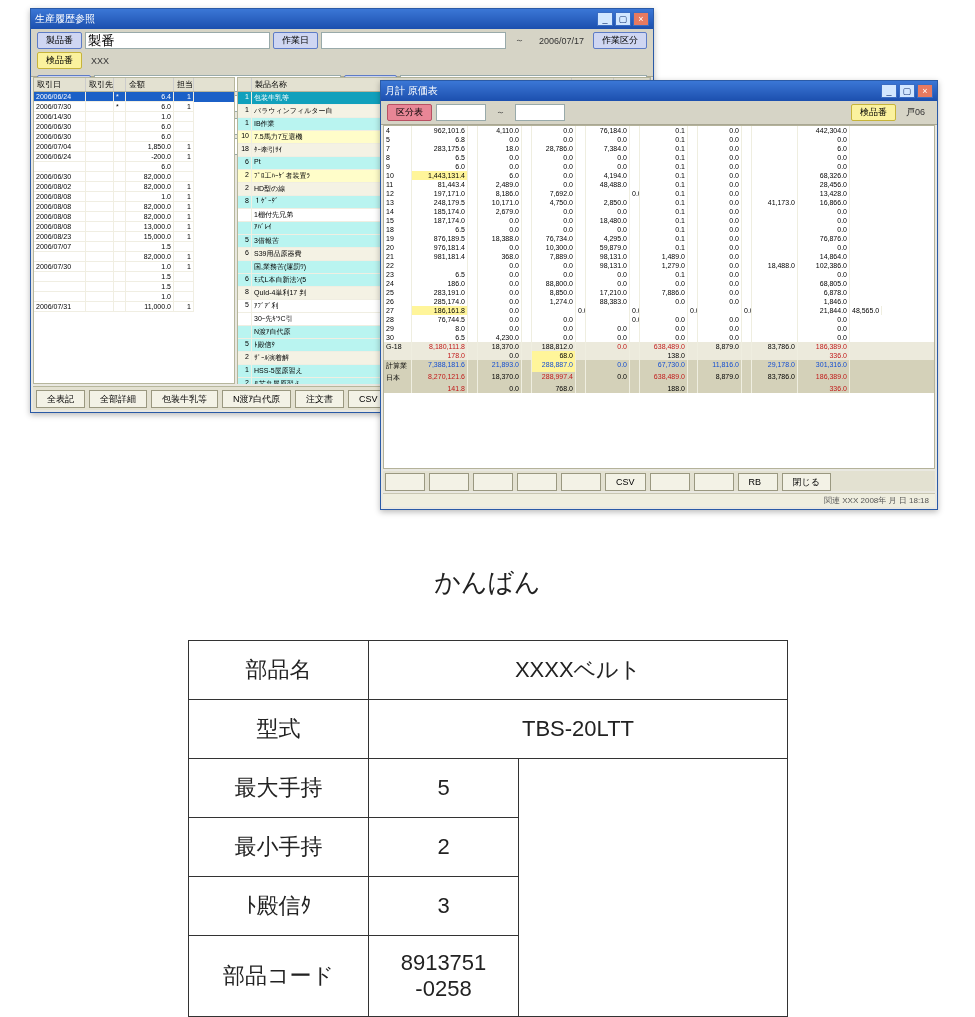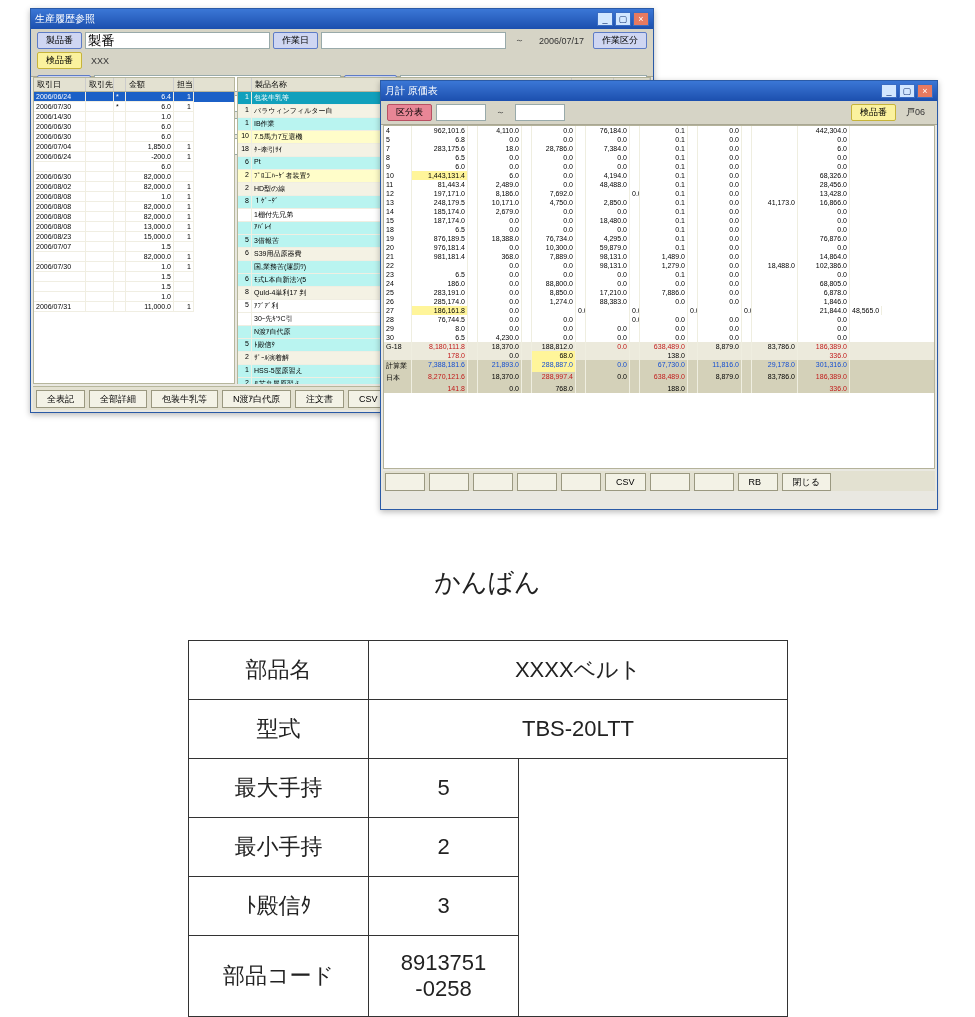--- a/index.html
+++ b/index.html
@@ -938,20 +938,21 @@
       <div class="fbtn" style="min-width: 40px;"></div>
       <div class="fbtn" style="min-width: 40px;"></div>
       <div class="fbtn" style="min-width: 40px;"></div>
       <div class="fbtn" style="min-width: 40px;"></div>
       <div class="fbtn" style="min-width: 40px;">CSV</div>
       <div class="fbtn" style="min-width: 40px;"></div>
       <div class="fbtn" style="min-width: 40px;"></div>
       <div class="fbtn" style="min-width: 40px;">RB</div>
       <div class="fbtn" style="min-width: 40px;">閉じる</div>
     </div>
+  <div class="status">関連 XXX   2008年 月 日 18:18</div>
 </div>
 
 <div class="kanban-title">かんばん</div>
 <table class="kanban" id="kb">
     <tbody>
       <tr>
         <td class="lbl">部品名</td>
         <td colspan="2">XXXXベルト</td>
       </tr>
       <tr>

